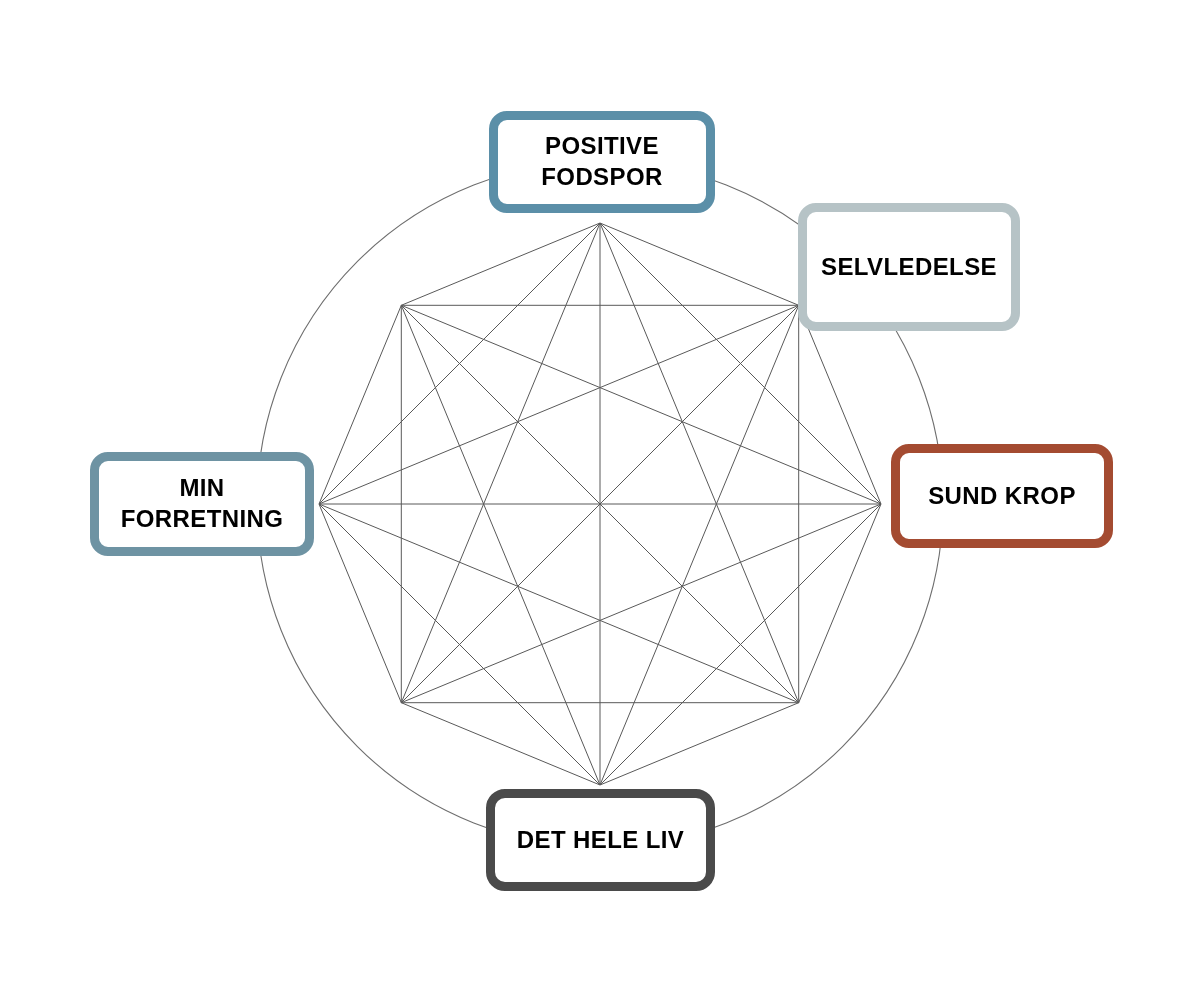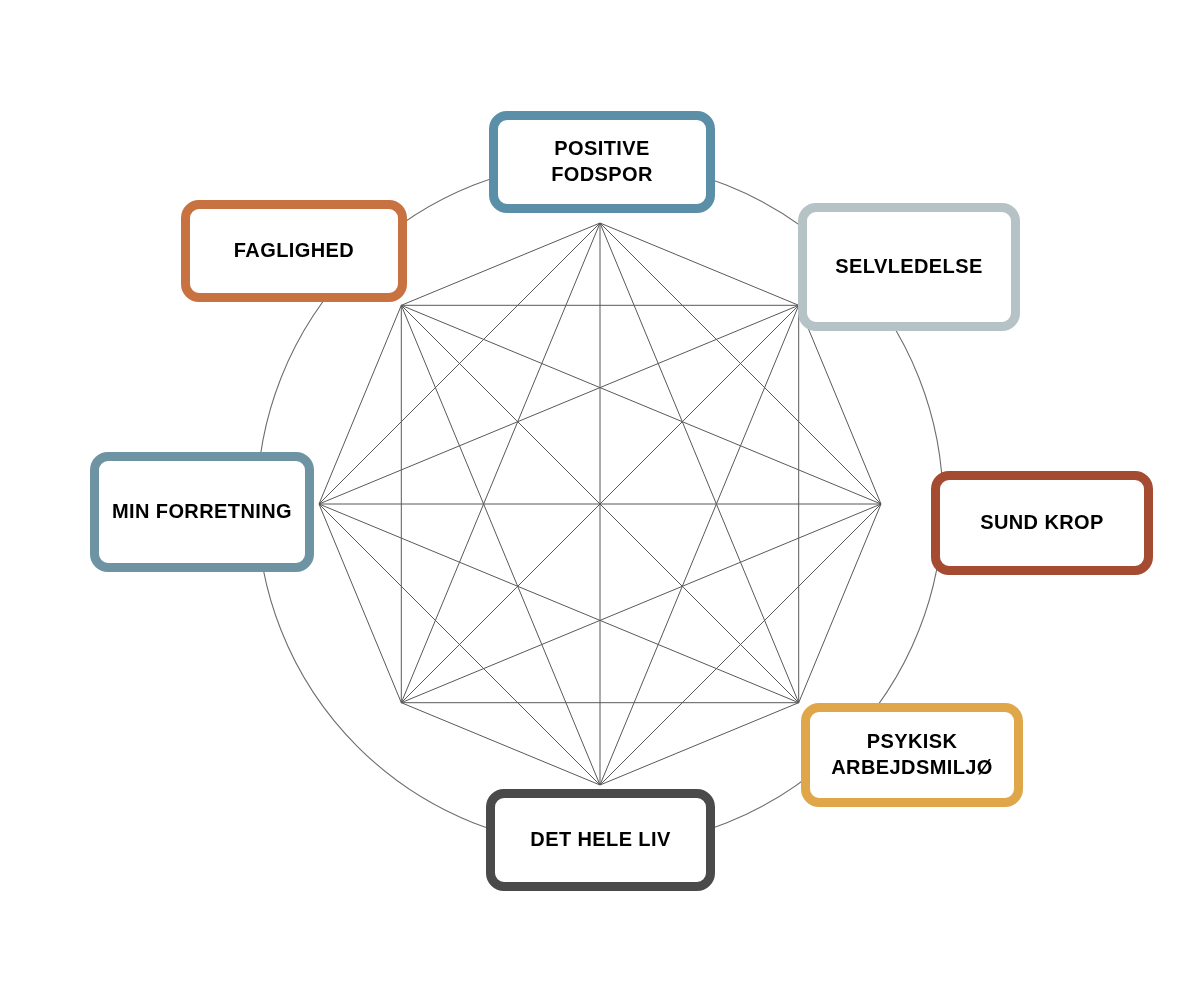--- a/index.html
+++ b/index.html
@@ -30,21 +30,21 @@
     box-sizing: border-box;
     background: #ffffff;
     border-style: solid;
     border-width: 9px;
     border-radius: 18px;
     display: flex;
     align-items: center;
     justify-content: center;
     text-align: center;
     color: #000000;
-    font-size: 20px;
+    font-size: 24px;
     font-weight: 700;
     letter-spacing: 0.4px;
     line-height: 1.28;
     z-index: 5;
   }
   .node span {
     display: block;
     white-space: pre-line;
   }
 </style>
@@ -87,30 +87,23 @@
       </g>
   </svg>
 
   <div class="node" style="left: 489px; top: 111px; width: 226px; height: 102px; border-color: rgb(91, 143, 168);">
     <span>POSITIVE
 FODSPOR</span>
   </div>
   <div class="node" style="left: 798px; top: 203px; width: 222px; height: 128px; border-color: rgb(182, 195, 198);">
     <span>SELVLEDELSE</span>
   </div>
-  <div class="node" style="left: 891px; top: 471px; width: 222px; height: 104px; border-color: rgb(164, 75, 49); margin-left: 40px;">
+  <div class="node" style="left: 891px; top: 444px; width: 222px; height: 104px; border-color: rgb(164, 75, 49);">
     <span>SUND KROP</span>
   </div>
-  <div class="node" style="left: 801px; top: 703px; width: 222px; height: 104px; border-color: rgb(224, 167, 74);">
-    <span>PSYKISK
-ARBEJDSMILJØ</span>
-  </div>
-  <div class="node" style="left: 486px; top: 789px; width: 229px; height: 102px; border-color: rgb(74, 74, 74);">
+  <div class="node" style="left: 486px; top: 789px; width: 229px; height: 102px; border-color: rgb(74, 74, 74); border-radius: 19px;">
     <span>DET HELE LIV</span>
   </div>
-  <div class="node" style="left: 90px; top: 452px; width: 224px; height: 120px; border-color: rgb(110, 147, 163);">
+  <div class="node" style="left: 90px; top: 452px; width: 224px; height: 104px; border-color: rgb(110, 147, 163);">
     <span>MIN FORRETNING</span>
-  </div>
-  <div class="node" style="left: 181px; top: 200px; width: 226px; height: 102px; border-color: rgb(200, 113, 65);">
-    <span>FAGLIGHED</span>
   </div>
 
 </div>
 
 </body></html>

